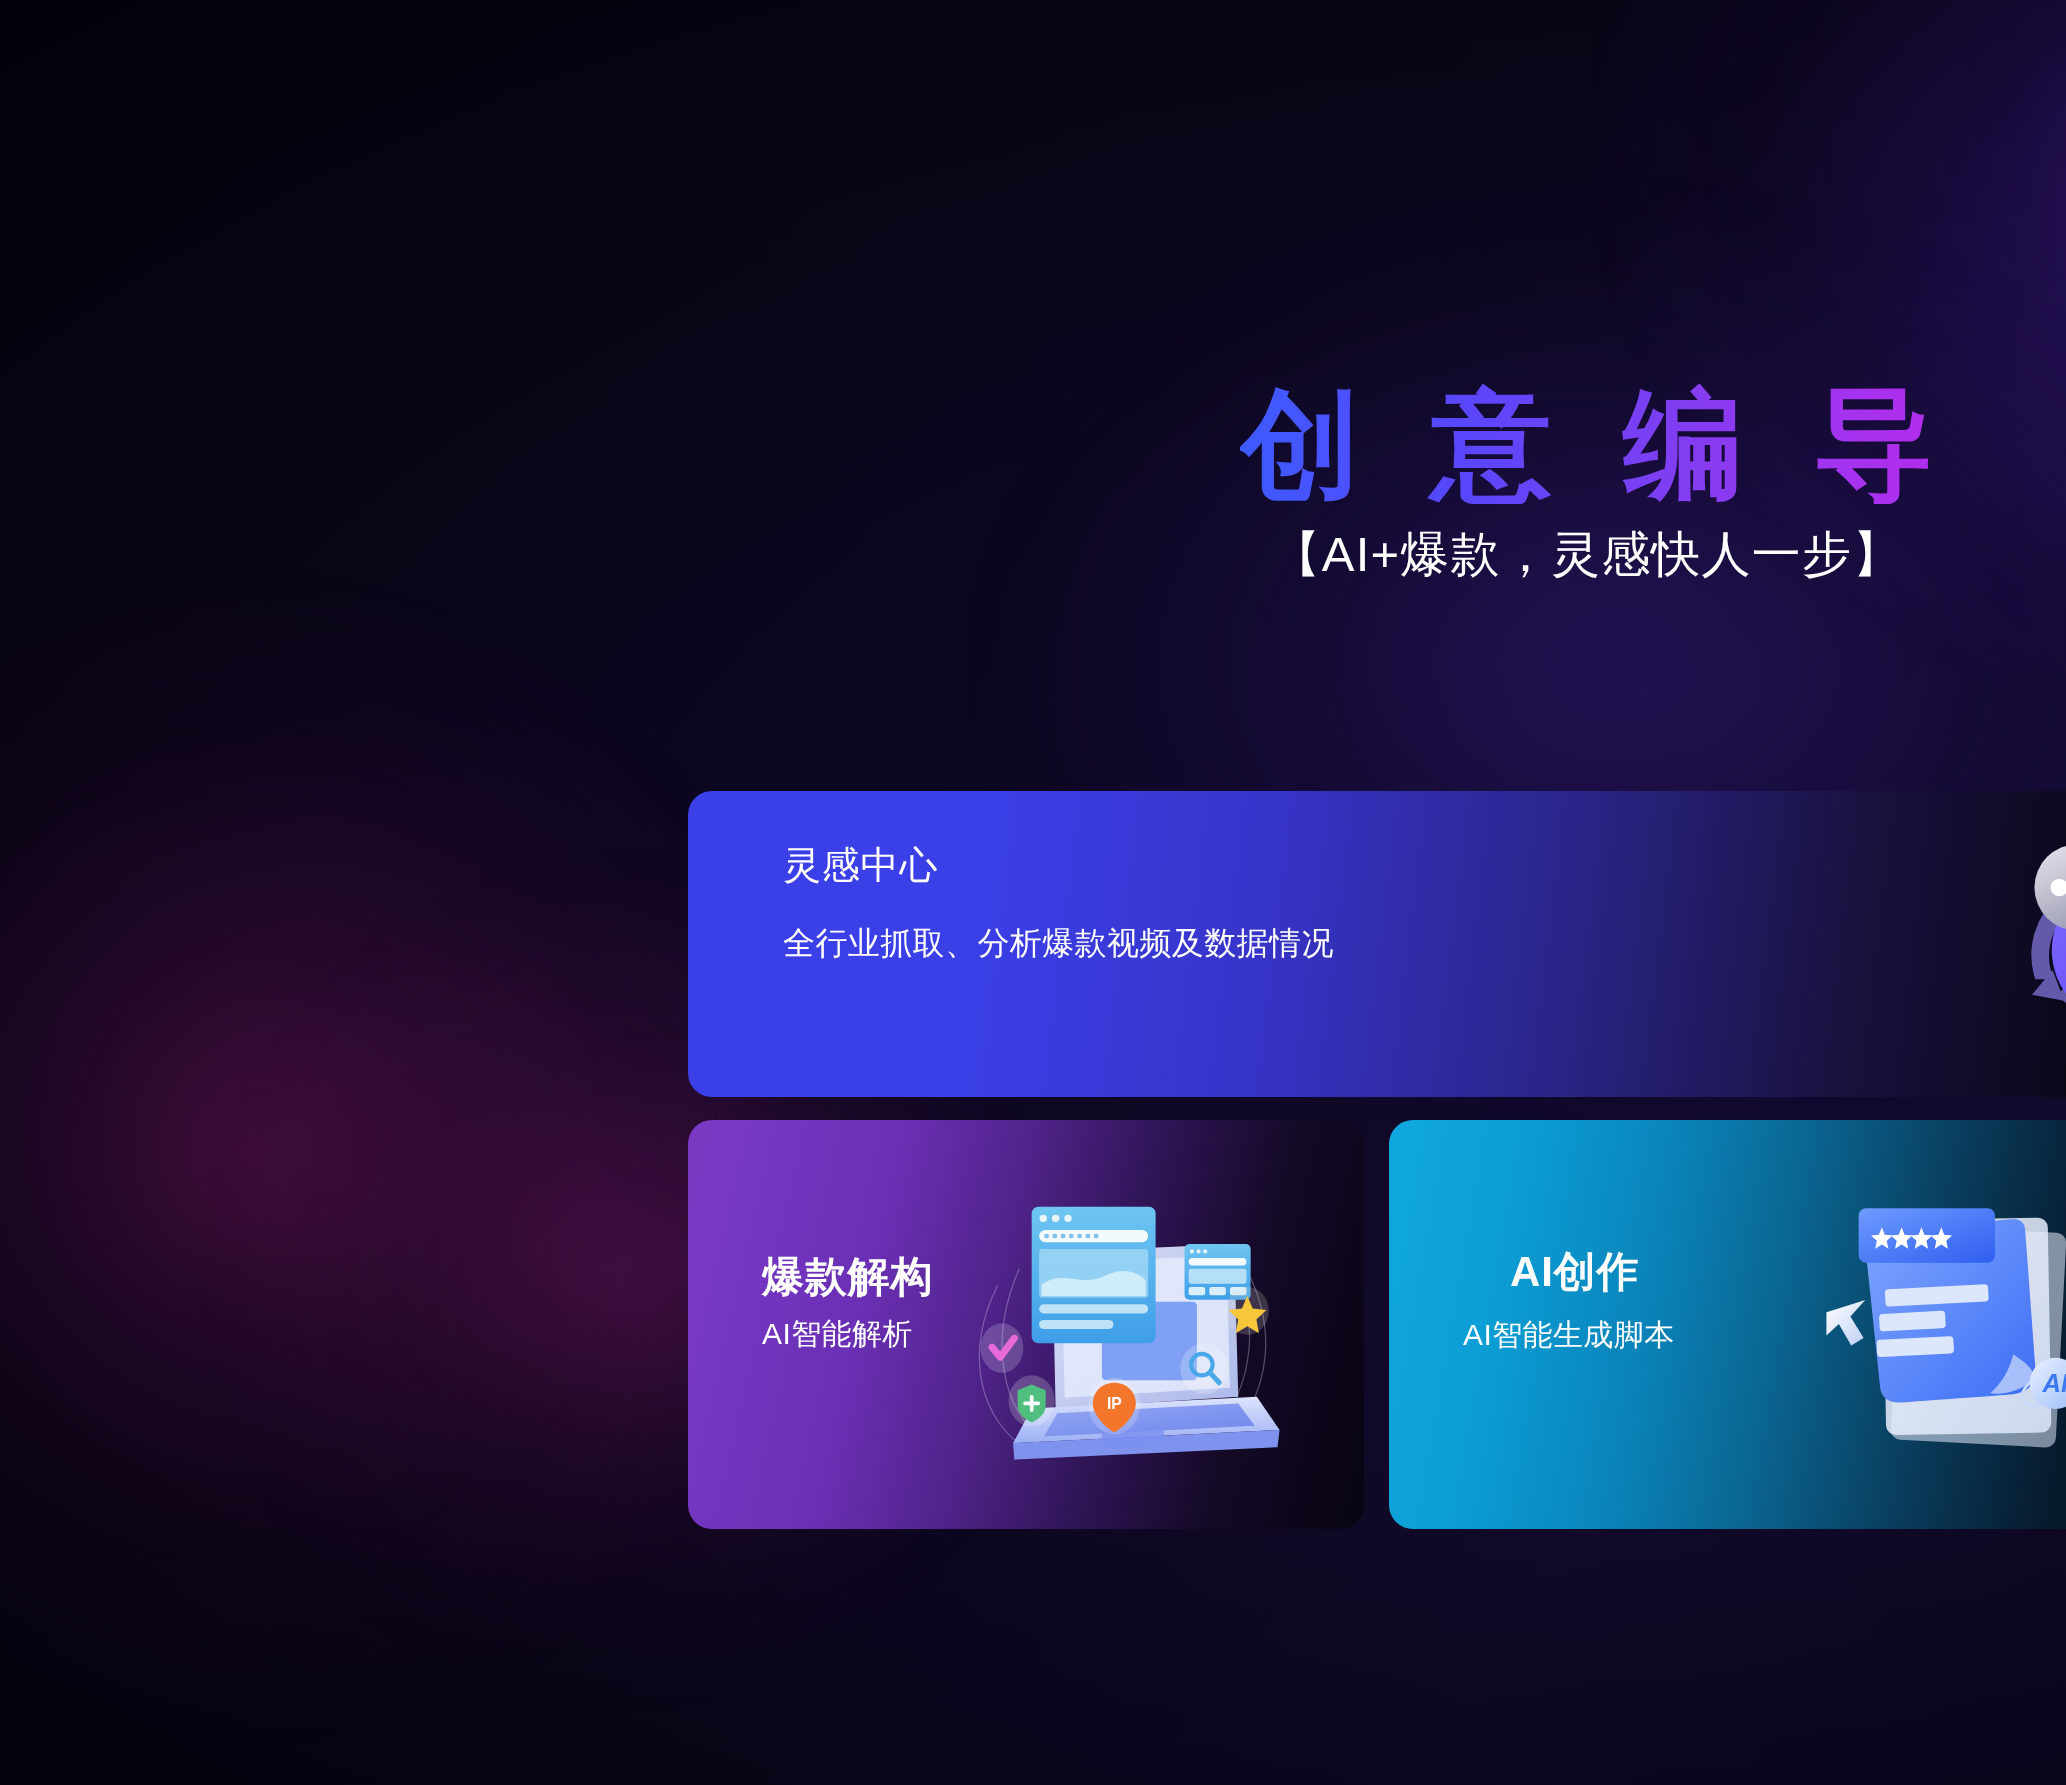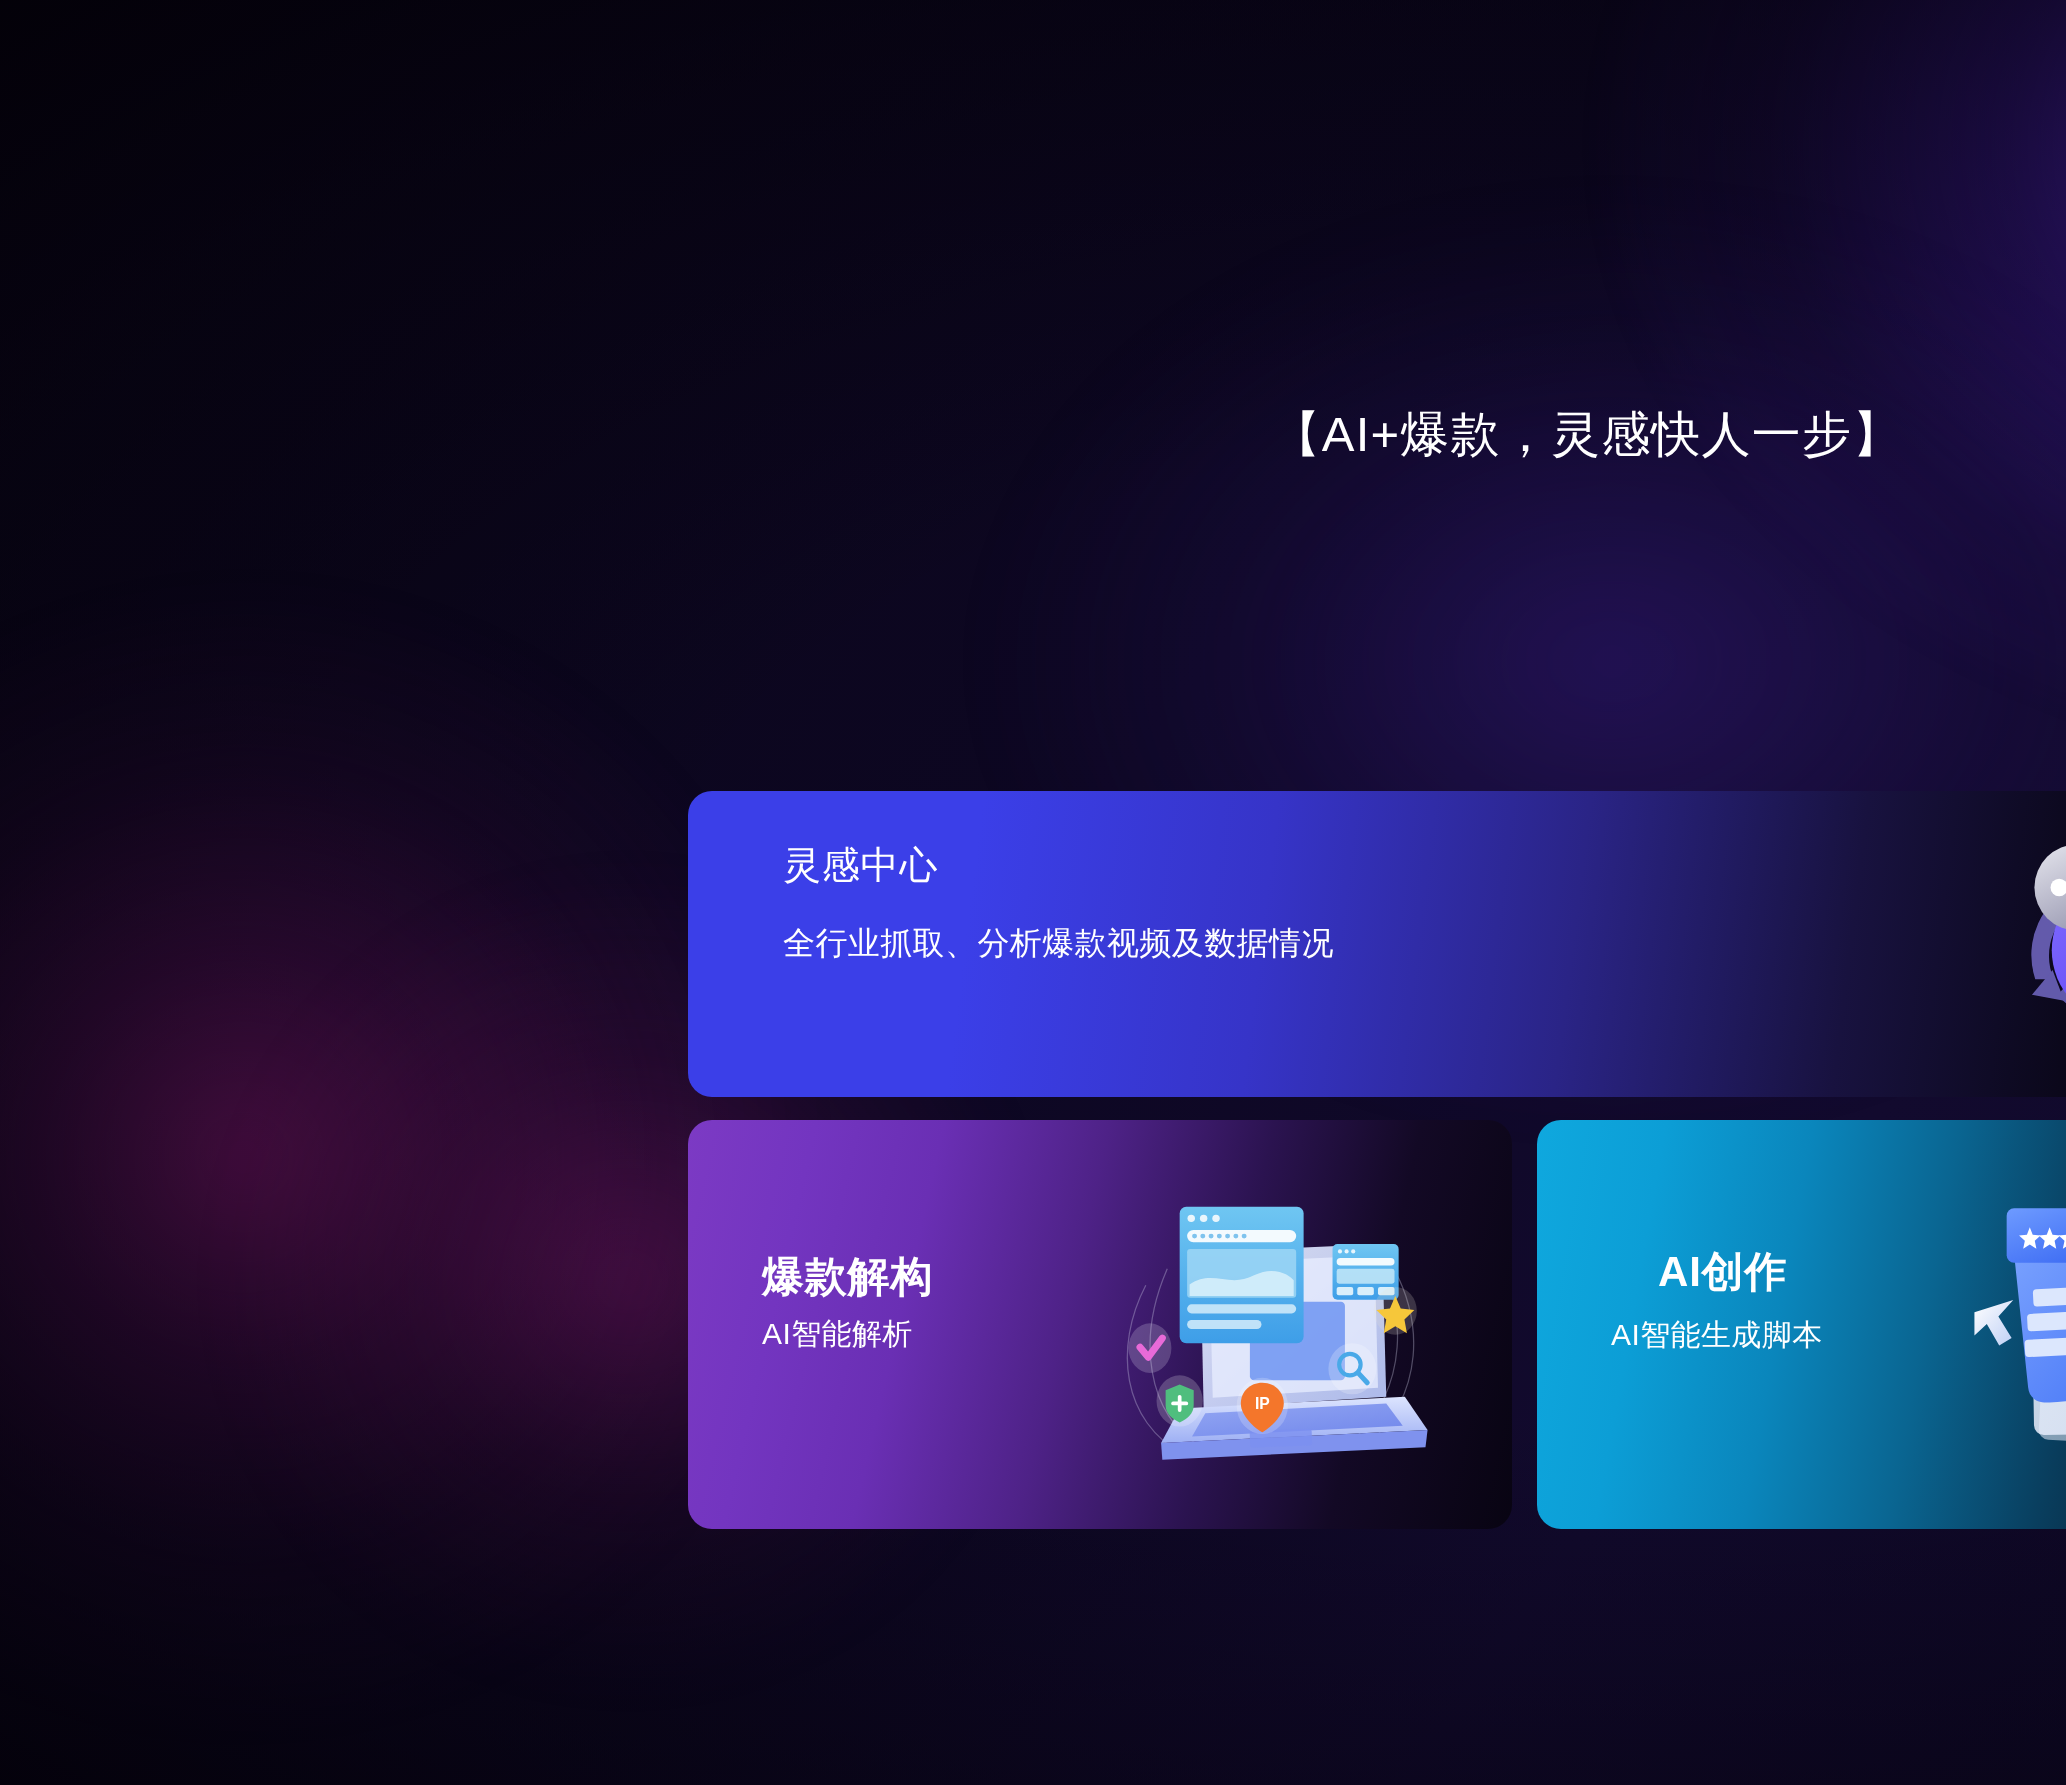--- a/index.html
+++ b/index.html
@@ -103,21 +103,21 @@
     font-size:38px; font-weight:400; color:#fff; letter-spacing:0.8px; line-height:1;
   }
   .card1 .c-desc{
     position:absolute; left:95px; top:136px;
     font-size:32px; font-weight:400; color:#fff; letter-spacing:0.4px; line-height:1;
   }
 
   .card-row{ display:flex; gap:25px; }
 
   
-  .card2{ width:824px; height:409px;
+  .card2{ width:676px; height:409px;
     background:linear-gradient(103deg,#7C3AC4 0%,#7335C0 14%,#6A2FB4 28%,#4E2287 46%,#2B1350 64%,#130925 80%,#080412 100%);
   }
   .card2 .c-title{
     position:absolute; left:74px; top:136px;
     font-size:42px; font-weight:800; color:#fff; letter-spacing:0.8px; line-height:1;
   }
   .card2 .c-desc{
     position:absolute; left:74px; top:199px;
     font-size:30px; font-weight:400; color:#fff; letter-spacing:0.4px; line-height:1;text-align:right;
   }
@@ -153,20 +153,21 @@
 
 <div class="stage">
   <div class="bg-base"></div>
   <div class="glow glow-purple-top"></div>
   <div class="glow glow-magenta-left"></div>
   <div class="glow glow-magenta-mid"></div>
   <div class="glow glow-violet-center"></div>
   <div class="vignette"></div>
 
   <div class="headline-wrap">
+    <div class="headline">创 意 编 导</div>
     <div class="subhead">【AI+爆款，灵感快人一步】</div>
   </div>
 
   <div class="cards">
 
     <div class="card card1">
       <div class="card-inner">
         <div class="c-title">灵感中心</div>
         <div class="c-desc">全行业抓取、分析爆款视频及数据情况</div>
       </div>

